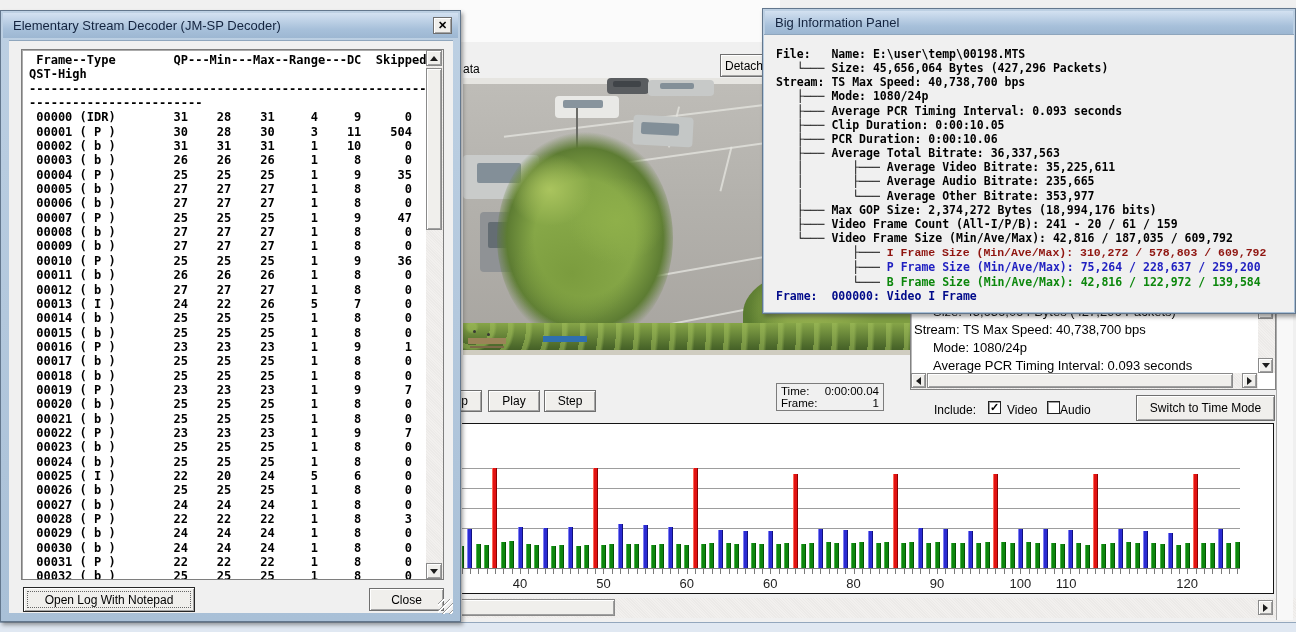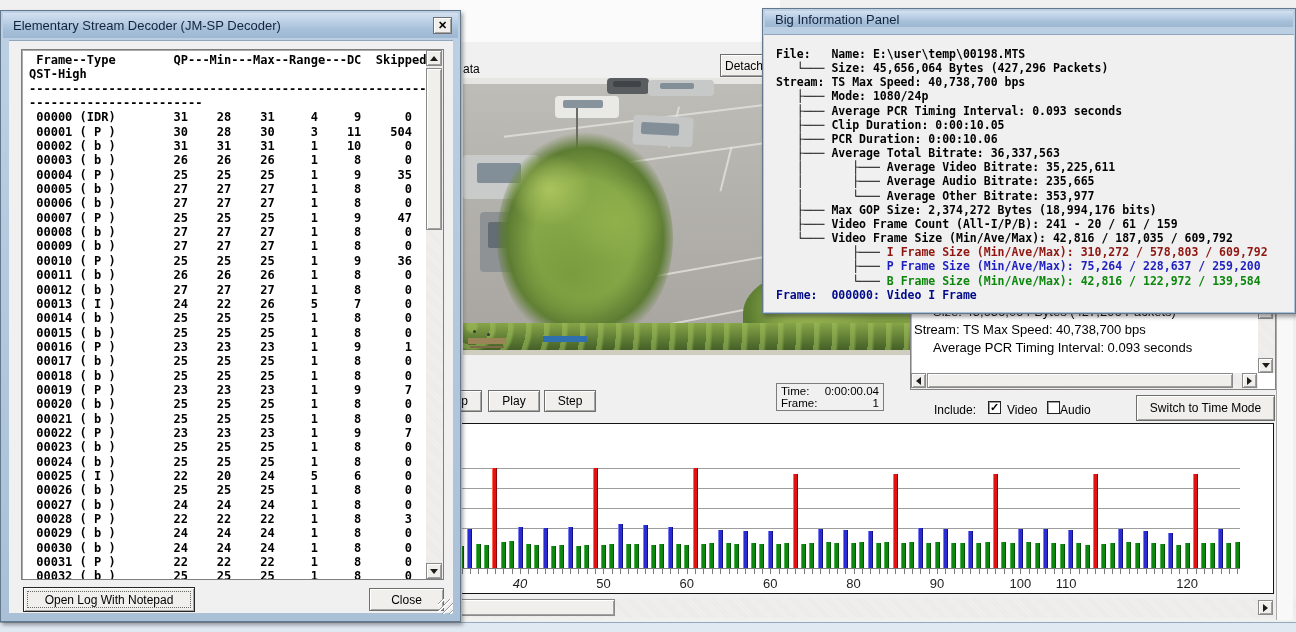--- a/index.html
+++ b/index.html
@@ -140,20 +140,21 @@
       <div style="display:flex;justify-content:space-between">
         <span>Frame:</span>
         <span>1</span>
       </div>
     </div>
 
     <div class="abs sunken" style="left:910px;top:258px;width:366px;height:132px;background:#fff">
       <div style="position:absolute;left:0;top:44px;right:18px;font-size:13px;line-height:18px">
           <div style="padding-left: 22px; white-space: nowrap;">Size: 45,656,064 Bytes (427,296 Packets)</div>
           <div style="padding-left: 3px; white-space: nowrap;">Stream: TS Max Speed: 40,738,700 bps</div>
+          <div style="padding-left: 22px; white-space: nowrap;">Mode: 1080/24p</div>
           <div style="padding-left: 22px; white-space: nowrap;">Average PCR Timing Interval: 0.093 seconds</div>
         </div>
       <div class="abs sb-track" style="right:0;top:0;width:17px;height:114px">
         <div class="thumb" style="left:0;top:0;width:15px;height:60px"></div>
         <div class="sb-btn" style="left:0;bottom:0;width:15px;height:15px">
             <span class="tri-dn"></span>
           </div>
       </div>
       <div class="abs sb-track" style="left:0;bottom:0;height:16px;right:17px">
         <div class="sb-btn" style="left:0;top:0;width:15px;height:15px">
@@ -366,21 +367,21 @@
           <div class="bar bar-b" style="left: 739.38px; top: 119px; height: 25px;"></div>
           <div class="tick" style="left: 741.88px; top: 145px;"></div>
           <div class="bar bar-b" style="left: 747.72px; top: 119px; height: 25px;"></div>
           <div class="tick" style="left: 750.22px; top: 145px;"></div>
           <div class="bar bar-P" style="left: 756.06px; top: 105px; height: 39px;"></div>
           <div class="tick" style="left: 758.56px; top: 145px;"></div>
           <div class="bar bar-b" style="left: 764.4px; top: 119px; height: 25px;"></div>
           <div class="tick" style="left: 766.9px; top: 145px;"></div>
           <div class="bar bar-b" style="left: 772.74px; top: 118px; height: 26px;"></div>
           <div class="tick" style="left: 775.24px; top: 145px;"></div>
-          <div class="xlab" style="left: 58px; top: 152px; font-style: italic;">40</div>
+          <div class="xlab" style="left: 58px; top: 152px;">40</div>
           <div class="xlab" style="left: 141.4px; top: 152px;">50</div>
           <div class="xlab" style="left: 224.8px; top: 152px;">60</div>
           <div class="xlab" style="left: 308.2px; top: 152px;">60</div>
           <div class="xlab" style="left: 391.6px; top: 152px;">80</div>
           <div class="xlab" style="left: 475px; top: 152px;">90</div>
           <div class="xlab" style="left: 558.4px; top: 152px;">100</div>
           <div class="xlab" style="left: 604px; top: 152px;">110</div>
           <div class="xlab" style="left: 725.2px; top: 152px;">120</div>
         </div>
     </div>
@@ -390,40 +391,40 @@
       <div class="sb-btn" style="left:796px;top:2px;width:15px;height:15px">
           <span class="tri-rt"></span>
         </div>
     </div>
 
     <div class="abs" style="left:1276px;top:313px;width:17px;height:307px;background:#f8f8f8;border-left:1px solid #ababab"></div>
     <div class="abs" style="left:0;top:622px;width:1296px;height:10px;background:#e0e8f2;border-top:1px solid #93a7bd"></div>
   </div>
 
   <div class="win" style="left:762px;top:8px;width:534px;height:306px">
-    <div class="titlebar" style="height:16px">
+    <div class="titlebar" style="height:23px">
       <span>Big Information Panel</span>
     </div>
     <div class="win-content" style="left:1px;top:25px;right:1px;bottom:1px">
       <div style="position:absolute;left:12px;top:12px">
           <div class="bi-line">File:   Name: E:\user\temp\00198.MTS</div>
           <div class="bi-line">   └─── Size: 45,656,064 Bytes (427,296 Packets)</div>
           <div class="bi-line">Stream: TS Max Speed: 40,738,700 bps</div>
           <div class="bi-line">   ├─── Mode: 1080/24p</div>
           <div class="bi-line">   ├─── Average PCR Timing Interval: 0.093 seconds</div>
           <div class="bi-line">   ├─── Clip Duration: 0:00:10.05</div>
           <div class="bi-line">   ├─── PCR Duration: 0:00:10.06</div>
           <div class="bi-line">   ├─── Average Total Bitrate: 36,337,563</div>
           <div class="bi-line">   │       ├─── Average Video Bitrate: 35,225,611</div>
           <div class="bi-line">   │       ├─── Average Audio Bitrate: 235,665</div>
           <div class="bi-line">   │       └─── Average Other Bitrate: 353,977</div>
           <div class="bi-line">   ├─── Max GOP Size: 2,374,272 Bytes (18,994,176 bits)</div>
           <div class="bi-line">   ├─── Video Frame Count (All-I/P/B): 241 - 20 / 61 / 159</div>
           <div class="bi-line">   └─── Video Frame Size (Min/Ave/Max): 42,816 / 187,035 / 609,792</div>
-          <div class="bi-line"><span>           ├─── </span><span style="color: rgb(143, 21, 16);">I Frame Size (Min/Ave/Max): 310,272 / 578,803 / 609,792</span></div>
+          <div class="bi-line"><span>           ├─── </span><span style="color: rgb(143, 21, 16); font-family: Liberation Mono, monospace;">I Frame Size (Min/Ave/Max): 310,272 / 578,803 / 609,792</span></div>
           <div class="bi-line"><span>           ├─── </span><span style="color: rgb(31, 31, 192);">P Frame Size (Min/Ave/Max): 75,264 / 228,637 / 259,200</span></div>
           <div class="bi-line"><span>           └─── </span><span style="color: rgb(12, 135, 12);">B Frame Size (Min/Ave/Max): 42,816 / 122,972 / 139,584</span></div>
           <div class="bi-line" style="color: rgb(0, 10, 138);">Frame:  000000: Video I Frame</div>
         </div>
     </div>
   </div>
 
   <div class="win" style="left:0;top:10px;width:461px;height:612px">
     <div class="titlebar">
       <span>Elementary Stream Decoder (JM-SP Decoder)</span>

